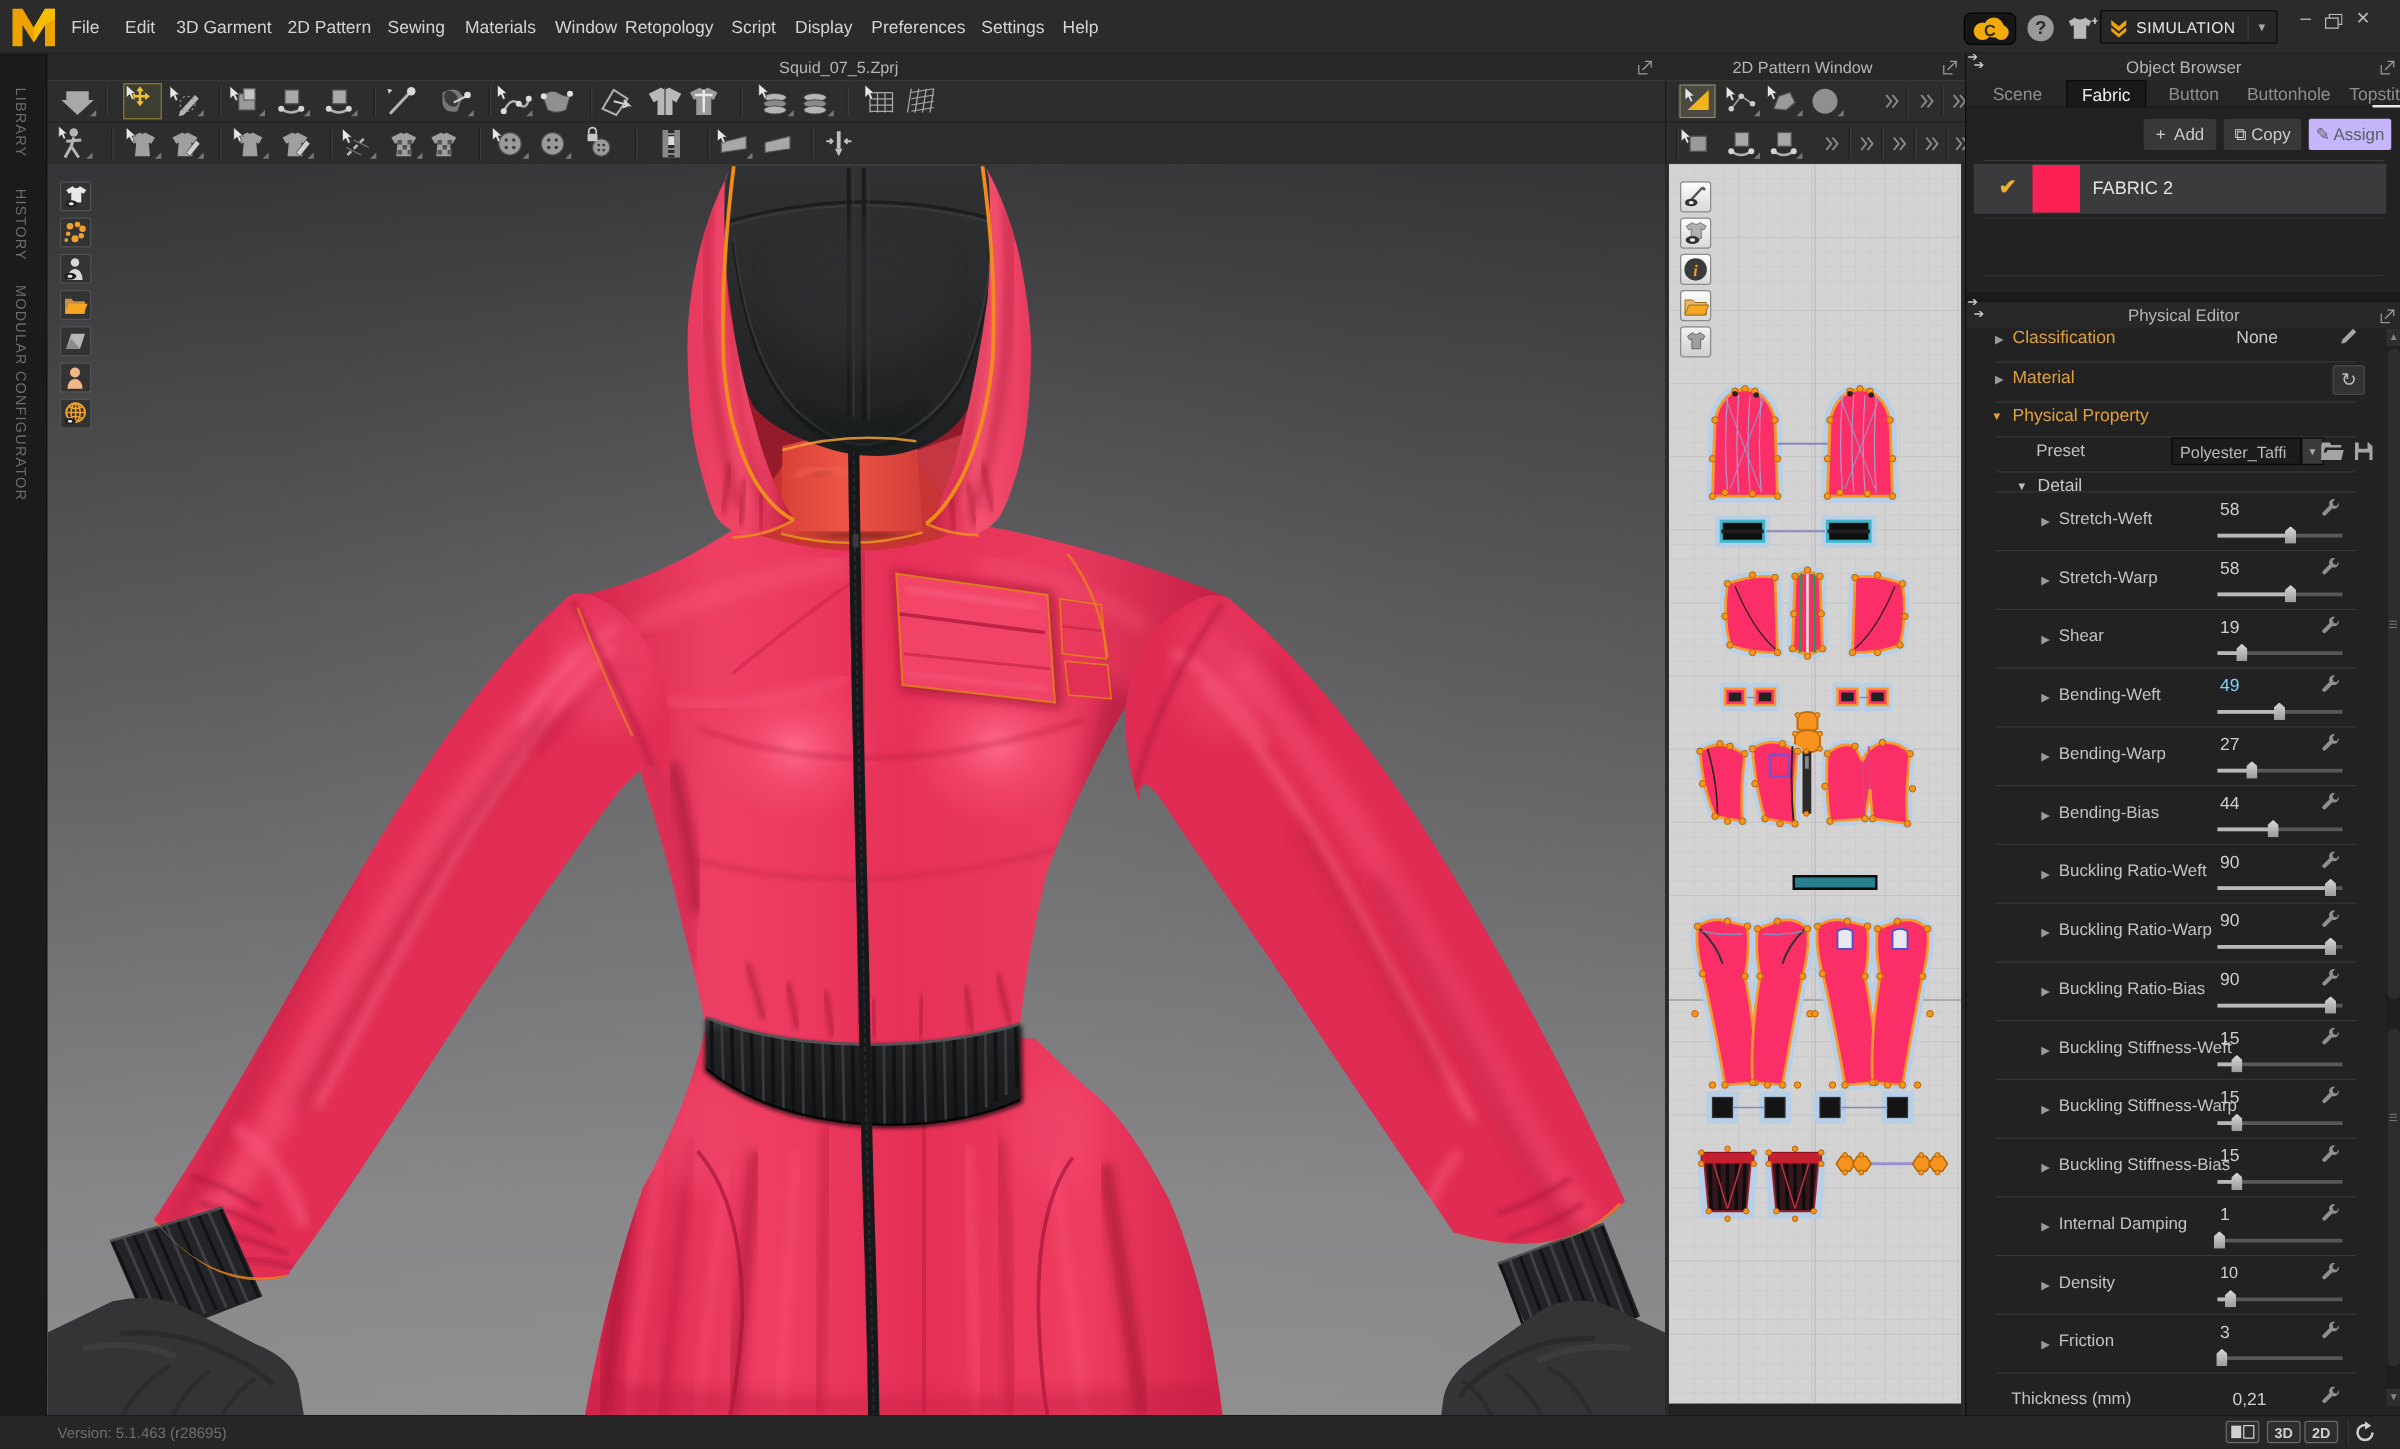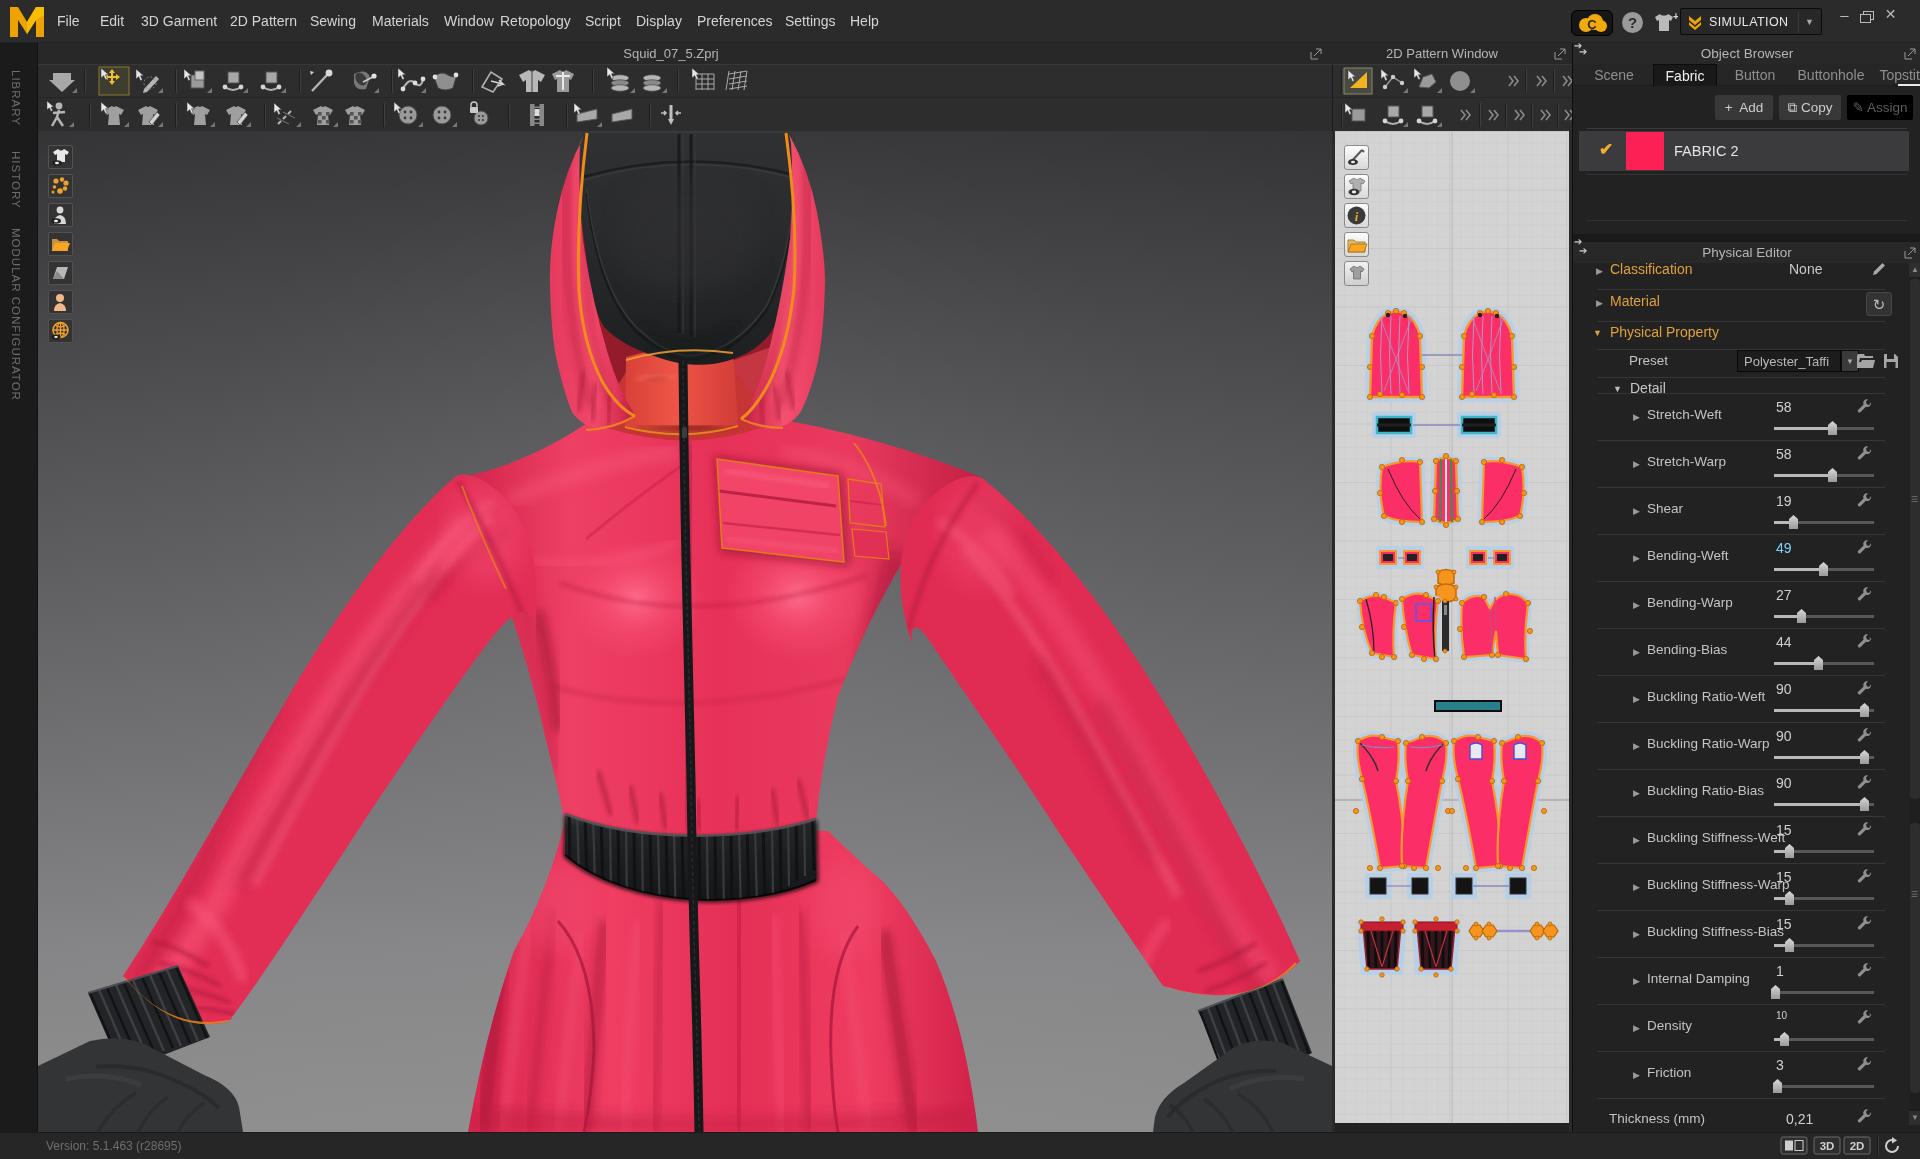--- a/index.html
+++ b/index.html
@@ -936,21 +936,21 @@
    <span class="ptab" style="left:10px;width:62px;">Scene</span>
    <span class="ptab" style="left:80px;width:64px;background:#191919;color:#efefef;border:1px solid #0c0c0c;border-bottom:none;">Fabric</span>
    <span class="ptab" style="left:152px;width:60px;">Button</span>
    <span class="ptab" style="left:216px;width:84px;">Buttonhole</span>
    <span class="ptab" style="left:296px;width:76px;">Topstitch</span>
    <div class="abs" style="left:325px;top:20px;width:23px;height:2px;background:#e8e8e8;"></div>
  </div>
 
  <div class="abs" style="left:142px;top:52px;width:58px;height:25px;background:#383838;border-radius:2px;color:#cdcdcd;font-size:13.5px;text-align:center;line-height:25px;">+&nbsp; Add</div>
  <div class="abs" style="left:206px;top:52px;width:62px;height:25px;background:#383838;border-radius:2px;color:#cdcdcd;font-size:13.5px;text-align:center;line-height:25px;">⧉ Copy</div>
- <div class="abs" style="left:274px;top:52px;width:66px;height:25px;background:#000000;border-radius:2px;color:#5d5d5d;font-size:13.5px;text-align:center;line-height:25px;">✎ Assign</div>
+ <div class="abs" style="left:274px;top:52px;width:66px;height:25px;background:#c4b5fd;border-radius:2px;color:#5d5d5d;font-size:13.5px;text-align:center;line-height:25px;">✎ Assign</div>
 
  <div class="abs" style="left:14px;top:85px;width:320px;height:1px;background:#3a3a3a;"></div>
  <div class="abs" style="left:6px;top:88px;width:330px;height:40px;background:#3b3b3d;">
    <span class="abs" style="left:20px;top:8px;color:#eeb02c;font-size:17px;font-weight:bold;">✔</span>
    <div class="abs" style="left:47px;top:1px;width:38px;height:38px;background:#fd2055;"></div>
    <span class="abs" style="left:95px;top:0;line-height:40px;color:#e3e3e3;font-size:14.5px;">FABRIC 2</span>
  </div>
  <div class="abs" style="left:14px;top:131px;width:320px;height:1px;background:#333;"></div>
  <div class="abs" style="left:14px;top:177px;width:320px;height:1px;background:#333;"></div>
 
@@ -1113,21 +1113,21 @@
 <span class="abs" style="left:203px;top:920px;color:#cfcfcf;font-size:14px;">1</span>
 <svg class="abs" style="left:283px;top:920px" width="17" height="17" viewBox="0 0 17 17">
         <path d="M14.8 3.2 a3.6 3.6 0 0 1 -4.9 4.5 L4.6 13 a1.6 1.6 0 0 1 -2.3 -2.3 L7.6 5.4 a3.6 3.6 0 0 1 4.5 -4.9 L10 2.6 l0.7 2.6 2.6 0.7 z" fill="#8f8f8f"></path>
       </svg>
 <div class="abs" style="left:201px;top:948px;width:100px;height:3px;background:#585858;"></div>
 <div class="abs" style="left:201px;top:948px;width:1px;height:3px;background:#b9b9b9;"></div>
 <div class="abs" style="left:198px;top:942px;width:9px;height:14px;background:linear-gradient(#d8d8d8,#9a9a9a);clip-path:polygon(50% 0,100% 28%,100% 100%,0 100%,0 28%);"></div>
 <div class="abs" style="left:24px;top:961px;width:288px;height:1px;background:#363636;"></div>
 <span class="abs" style="left:60px;top:980px;color:#9a9a9a;font-size:9px;">▶</span>
 <span class="abs" style="left:74px;top:975px;color:#c3c3c3;font-size:13.5px;">Density</span>
-<span class="abs" style="left:203px;top:967px;color:#cfcfcf;font-size:10px;">10</span>
+<span class="abs" style="left:203px;top:967px;color:#cfcfcf;font-size:13px;">10</span>
 <svg class="abs" style="left:283px;top:967px" width="17" height="17" viewBox="0 0 17 17">
         <path d="M14.8 3.2 a3.6 3.6 0 0 1 -4.9 4.5 L4.6 13 a1.6 1.6 0 0 1 -2.3 -2.3 L7.6 5.4 a3.6 3.6 0 0 1 4.5 -4.9 L10 2.6 l0.7 2.6 2.6 0.7 z" fill="#8f8f8f"></path>
       </svg>
 <div class="abs" style="left:201px;top:995px;width:100px;height:3px;background:#585858;"></div>
 <div class="abs" style="left:201px;top:995px;width:10px;height:3px;background:#b9b9b9;"></div>
 <div class="abs" style="left:207px;top:989px;width:9px;height:14px;background:linear-gradient(#d8d8d8,#9a9a9a);clip-path:polygon(50% 0,100% 28%,100% 100%,0 100%,0 28%);"></div>
 <div class="abs" style="left:24px;top:1008px;width:288px;height:1px;background:#363636;"></div>
 <span class="abs" style="left:60px;top:1027px;color:#9a9a9a;font-size:9px;">▶</span>
 <span class="abs" style="left:74px;top:1022px;color:#c3c3c3;font-size:13.5px;">Friction</span>
 <span class="abs" style="left:203px;top:1014px;color:#cfcfcf;font-size:14px;">3</span>

